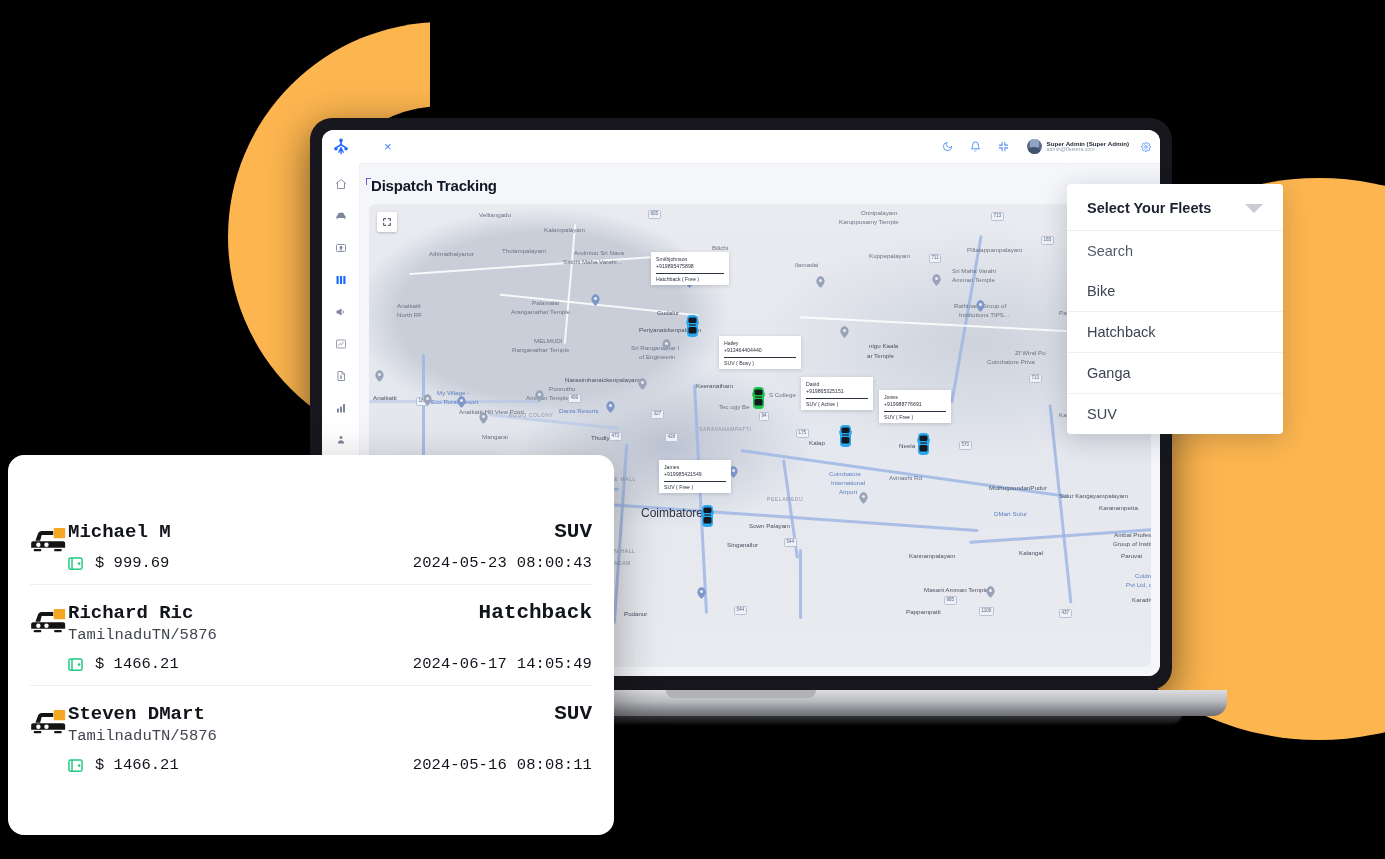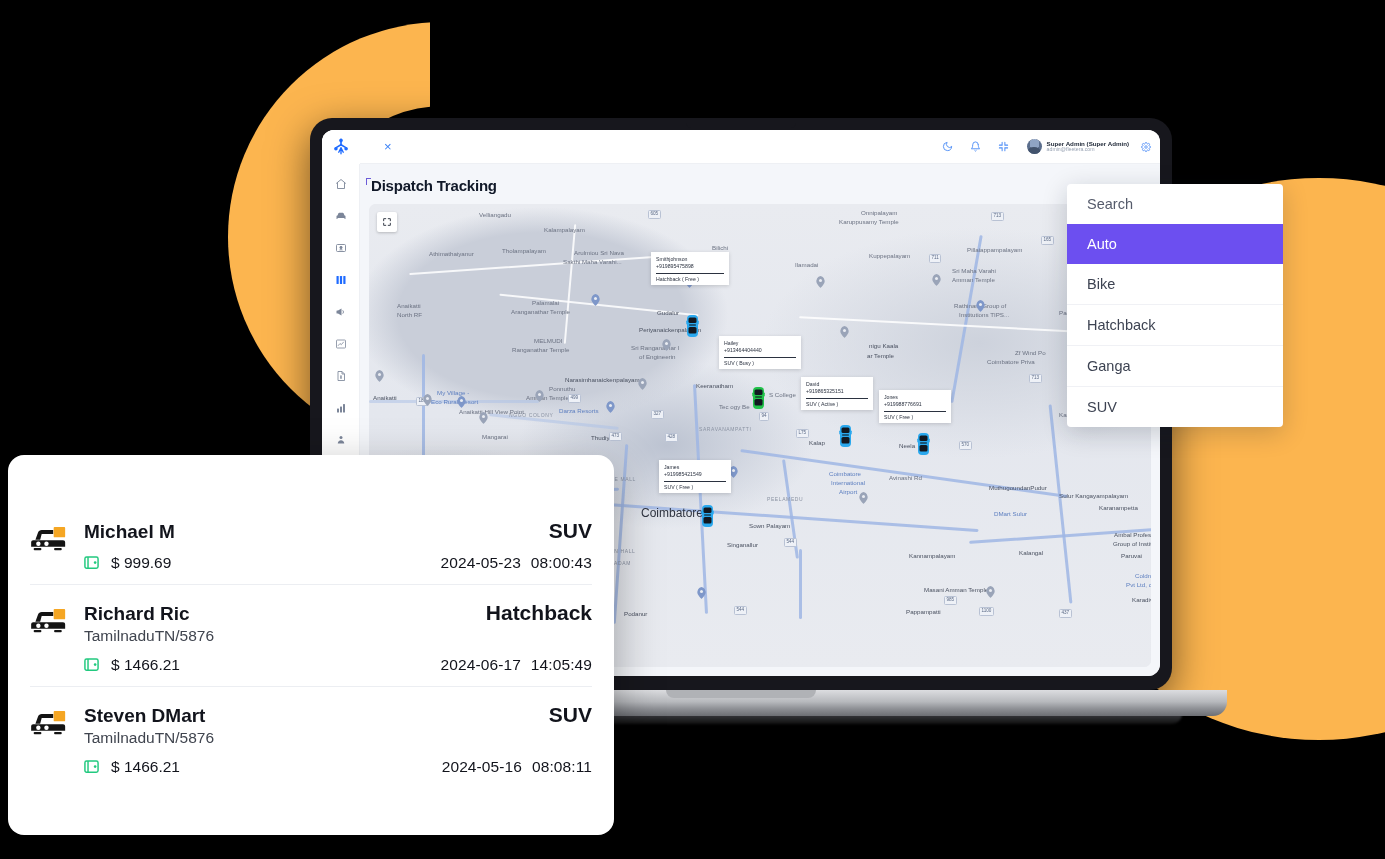--- a/index.html
+++ b/index.html
@@ -182,21 +182,21 @@
   .fleet-opt.sel{ background:#6C4FF0; color:#fff; border-bottom:none; }
 
   
   .trips-card{
     position:absolute; left:8px; top:455px; width:606px; height:380px; z-index:45;
     background:#fff; border-radius:16px; box-shadow:0 16px 48px rgba(0,0,0,.35);
     padding:6px 22px 6px 22px; display:flex; flex-direction:column; justify-content:center;
   }
   .trip{ padding:16px 0 12px 0; border-bottom:1px solid #eceef2; }
   .trip:last-child{ border-bottom:none; }
-  .trip-top{ display:flex; align-items:flex-start; gap:16px; }
+  .trip-top{ display:flex; align-items:flex-start; gap:0;font-family:Liberation Mono, monospace; }
   .car-ico{ width:38px; height:34px; flex:0 0 38px; margin-top:3px; }
   .car-ico svg{ width:100%; height:100%; display:block; }
   .trip-main{ flex:1; min-width:0; }
   .trip-row1{ display:flex; align-items:baseline; justify-content:space-between; }
   .trip-name{ font-size:19px; font-weight:700; color:#12141c; }
   .trip-type{ font-size:21px; font-weight:700; color:#12141c; }
   .trip-plate{ font-size:15.5px; color:#40454f; margin-top:2px; }
   .trip-row2{ display:flex; align-items:center; justify-content:space-between; margin-top:11px; }
   .fare{ display:flex; align-items:center; gap:10px; }
   .wallet{ width:17px; height:15px; flex:0 0 17px; }
@@ -596,23 +596,26 @@
         </div>
       </div>
     </div>
   </div>
 
   <div class="laptop-foot"></div>
   <div class="laptop-base"></div>
 </div>
 
 <div class="fleet-dd">
+  <div class="fleet-head">
+    <span>Select Your Fleets</span>
+    <i class="caret"></i>
+  </div>
   <div id="fleet-options">
       <div class="fleet-opt search">Search</div>
-      <div class="fleet-opt sel">Auto</div>
       <div class="fleet-opt">Bike</div>
       <div class="fleet-opt">Hatchback</div>
       <div class="fleet-opt">Ganga</div>
       <div class="fleet-opt">SUV</div>
     </div>
 </div>
 
 <div class="trips-card">
   <div id="trips-list">
       <div class="trip">

